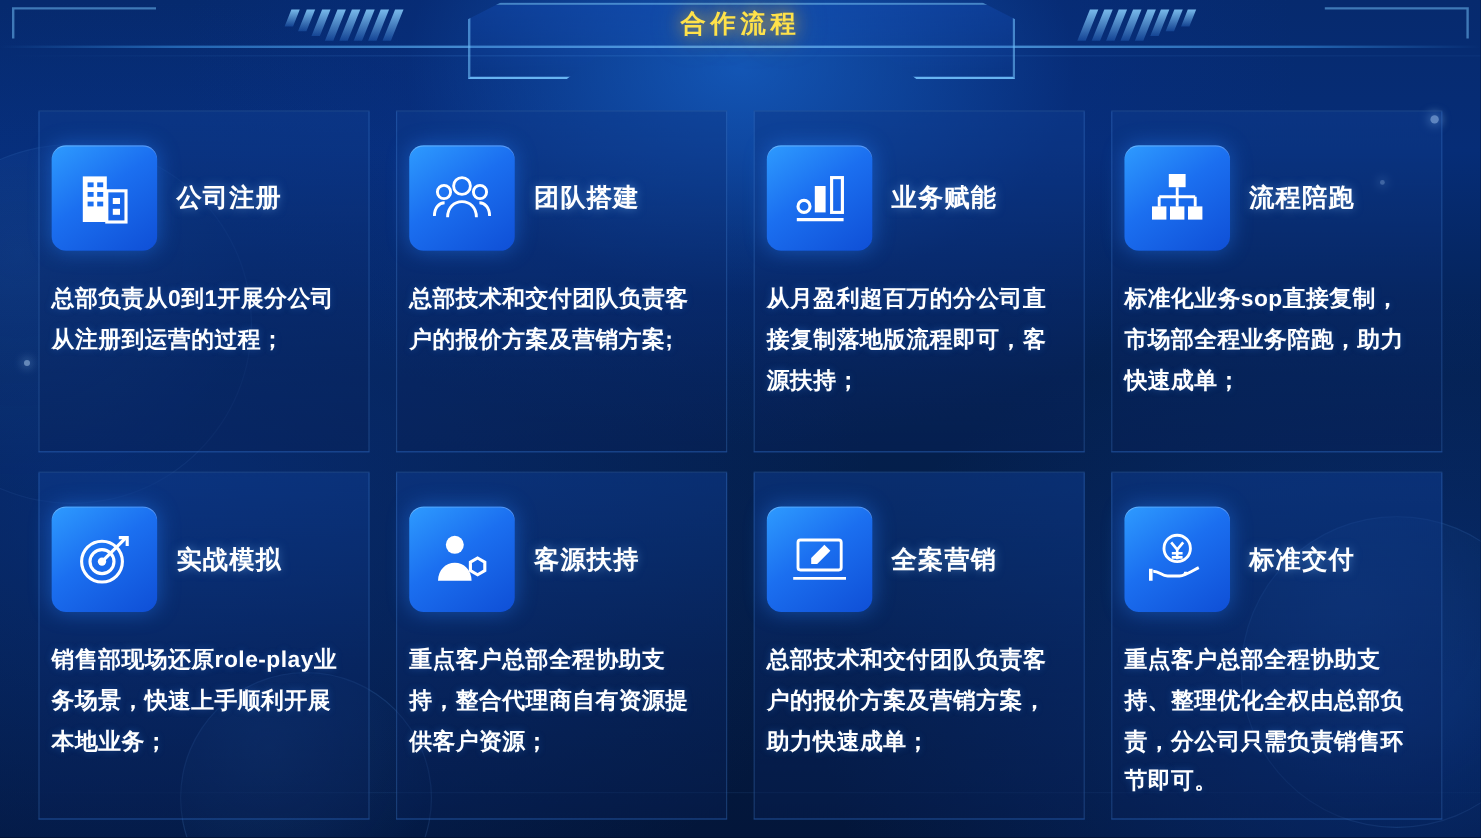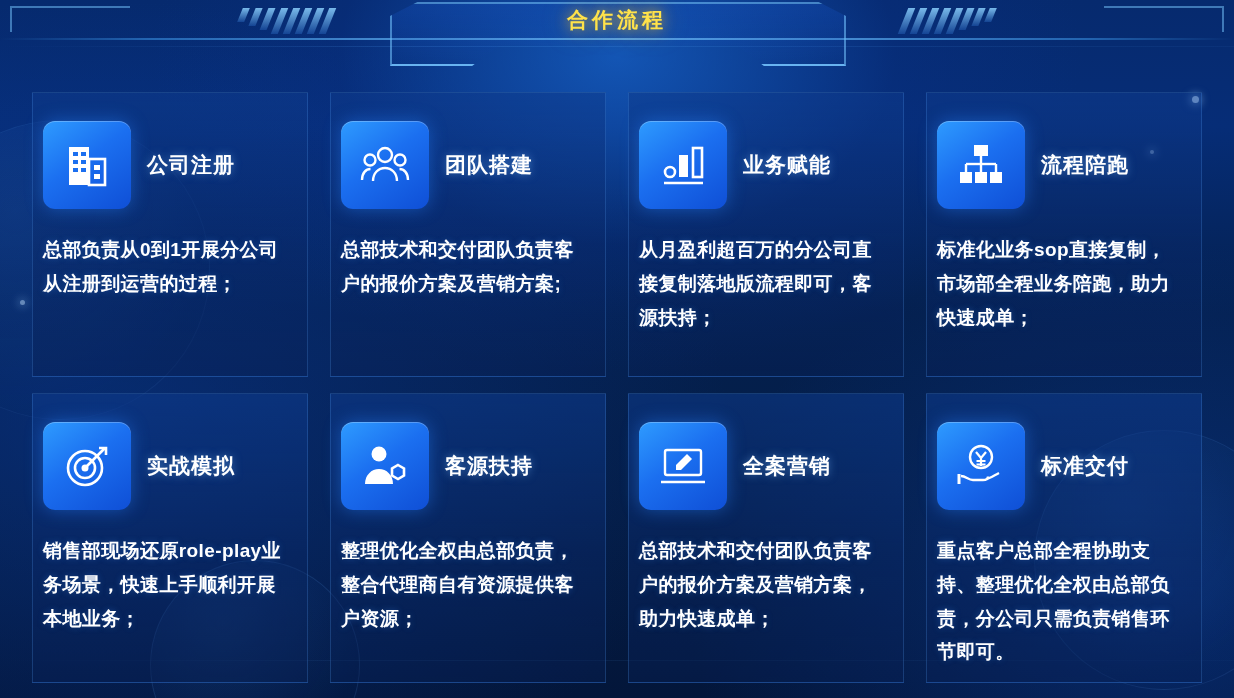--- a/index.html
+++ b/index.html
@@ -261,21 +261,21 @@
       <div class="card-head">
         <div class="icon-box">
           <svg viewBox="0 0 52 52" fill="none" stroke="#ffffff" stroke-width="2.6">
             <circle cx="20" cy="14" r="7.5" fill="#ffffff" stroke="none"></circle>
             <path d="M6 44c0-9 6.5-15 14-15s14 6 14 15" fill="#ffffff" stroke="none"></path>
             <path d="M39 25l6 3.5v7L39 39l-6-3.5v-7z" fill="none"></path>
           </svg>
         </div>
         <div class="card-title">客源扶持</div>
       </div>
-      <div class="card-body">整理优化全权由总部负责，整合代理商自有资源提供客户资源；</div>
+      <div class="card-body">重点客户总部全程协助支持，整合代理商自有资源提供客户资源；</div>
     </div>
 
     <div class="card row2">
       <div class="card-head">
         <div class="icon-box">
           <svg viewBox="0 0 52 52" fill="none" stroke="#ffffff" stroke-width="2.4">
             <rect x="8" y="10" width="36" height="25" rx="2"></rect>
             <path d="M30 14l5 5-11 11h-5v-5z" fill="#ffffff" stroke="none"></path>
             <line x1="4" y1="42" x2="48" y2="42"></line>
           </svg>

